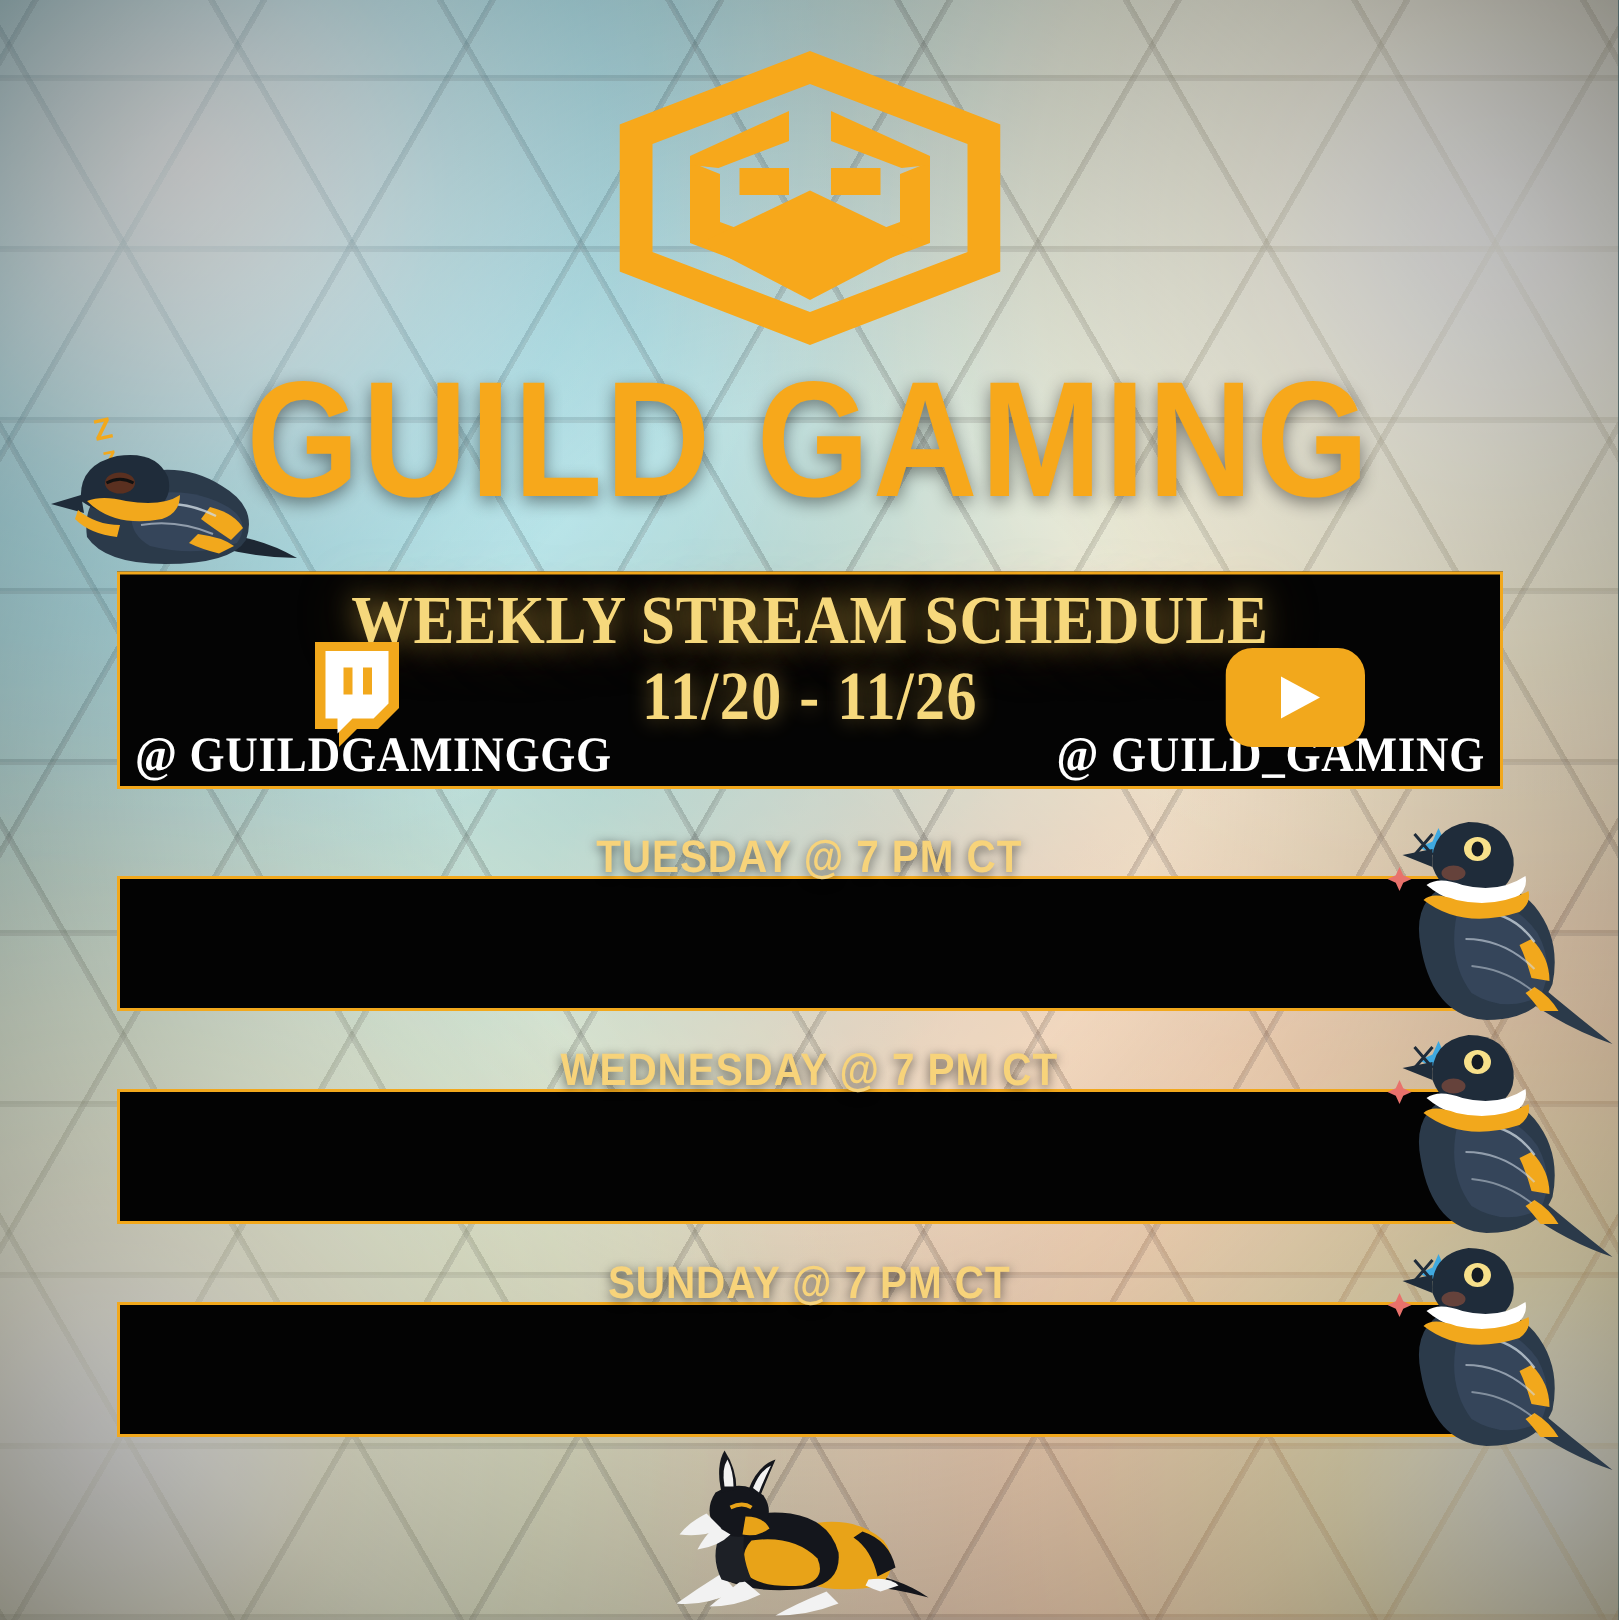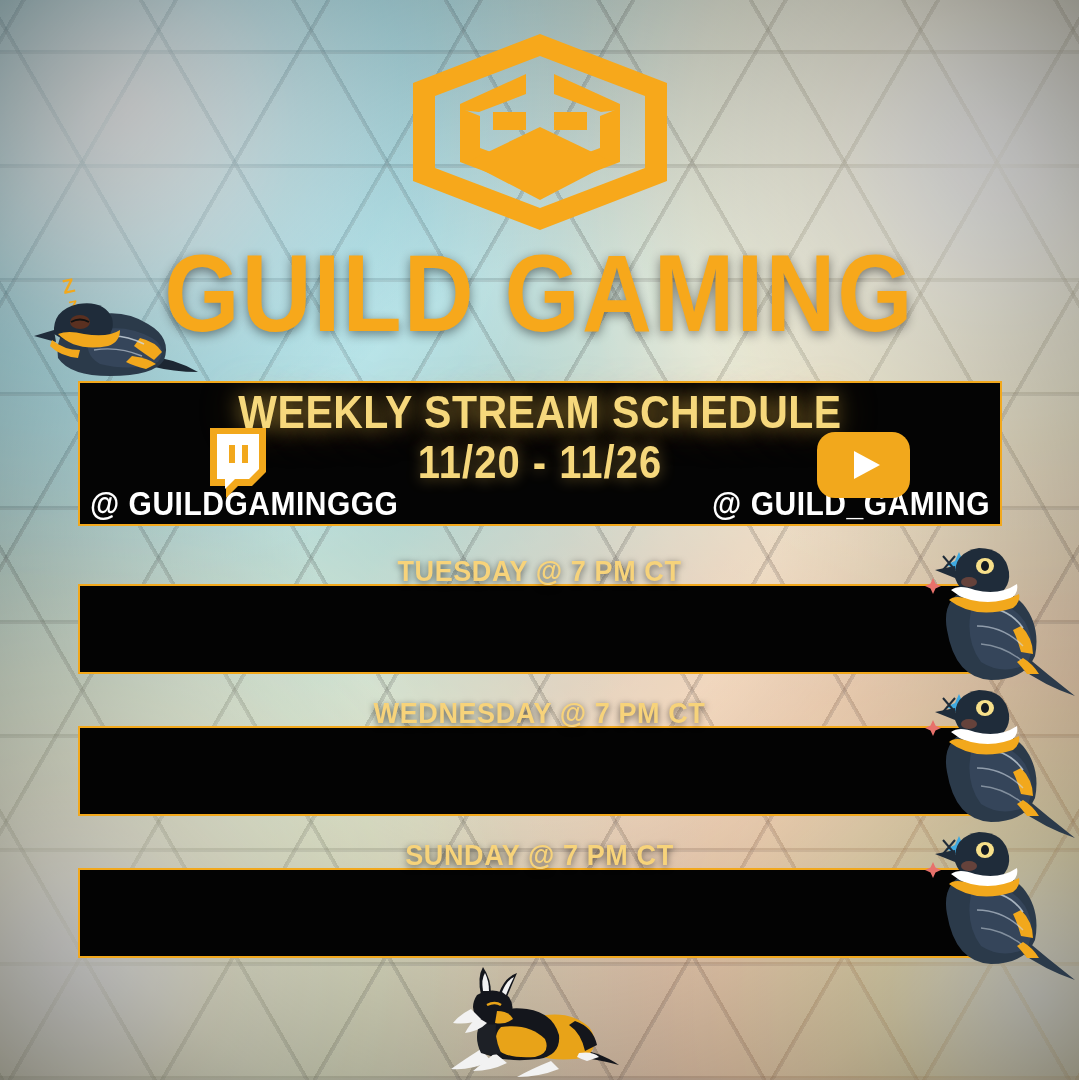--- a/index.html
+++ b/index.html
@@ -68,20 +68,21 @@
     transform:scaleX(1.04) scaleY(1.18);
     text-shadow:0 3px 10px rgba(0,0,0,0.45);
   }
 
   
   .header-panel {
     position:absolute;
     left:78px; top:381px; width:924px; height:145px;
     background:#040404;
     border:2px solid #f2a81c;
+    font-family:Liberation Serif, serif;
   }
   .panel-title {
     position:absolute; left:0; right:0; top:6px;
     text-align:center;
     font-size:41px; font-weight:bold; letter-spacing:0.5px;
     color:#f6d87c;
     transform:scaleY(1.12);
     text-shadow:0 0 18px rgba(246,200,90,0.55), 0 0 40px rgba(230,170,40,0.35);
   }
   .panel-dates {

